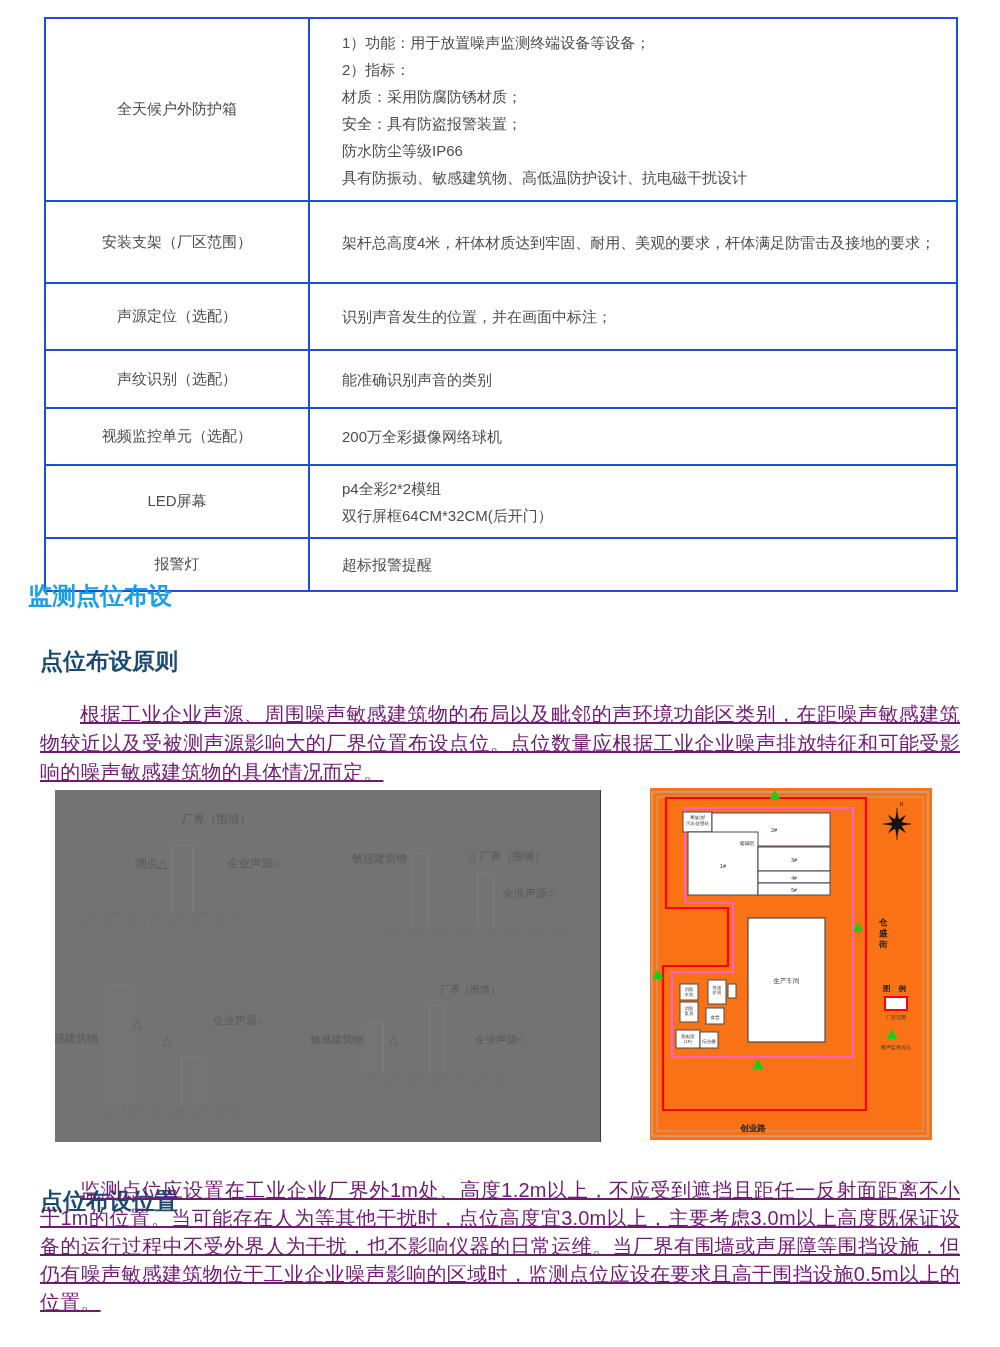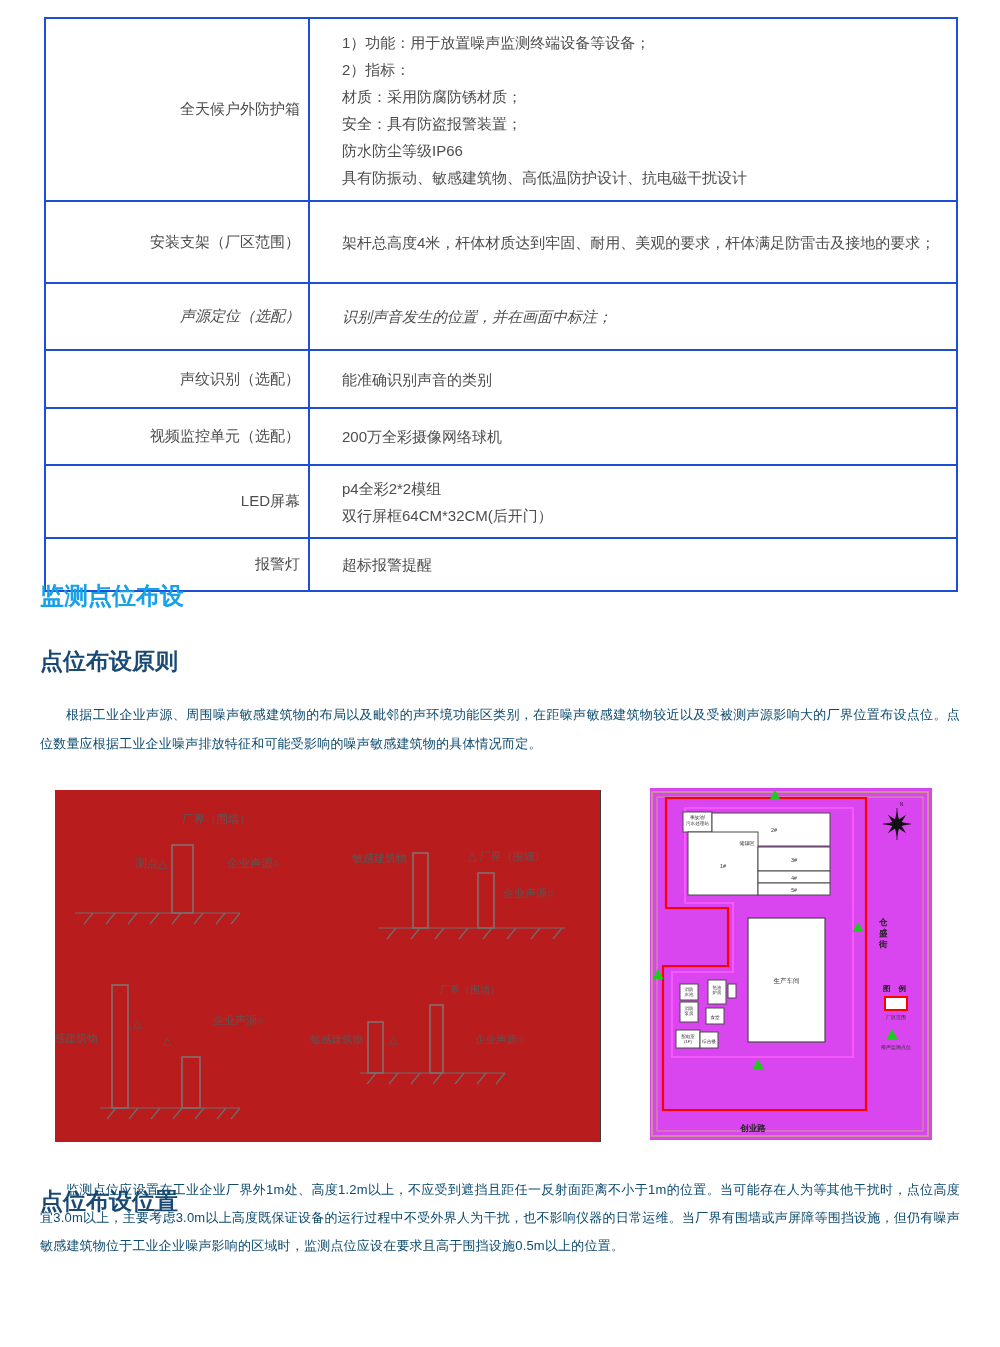--- a/index.html
+++ b/index.html
@@ -3,45 +3,45 @@
 <meta charset="utf-8">
 <style>
   html,body{margin:0;padding:0;background:#fff;}
   .page{position:relative;width:1000px;height:1347px;background:#fff;overflow:hidden;
         font-family:"Liberation Sans","DejaVu Sans",sans-serif;}
 
   
   .spec-table{position:absolute;left:44px;top:17px;width:914px;border-collapse:collapse;
               table-layout:fixed;}
   .spec-table td{border:2px solid #1d4ed8;color:#4d4d4d;font-size:15px;vertical-align:middle;}
-  .spec-table td.col-label{width:246px;text-align:right;padding:0 8px;}
+  .spec-table td.col-label{width:246px;text-align:center;padding:0 8px;}
   .spec-table td.col-value{padding:6px 10px 6px 32px;line-height:27px;}
   .spec-table tr:nth-child(1) td{height:169px;}
   .spec-table tr:nth-child(2) td{height:68px;}
-  .spec-table tr:nth-child(3) td{height:53px;font-style:italic;}
+  .spec-table tr:nth-child(3) td{height:53px;}
   .spec-table tr:nth-child(4) td{height:44px;}
   .spec-table tr:nth-child(5) td{height:43px;}
   .spec-table tr:nth-child(6) td{height:59px;}
   .spec-table tr:nth-child(7) td{height:39px;}
 
   
-  .h-main{position:absolute;left:40px;top:580px;margin:0;font-size:24px;font-weight:bold;
+  .h-main{position:absolute;left:28px;top:580px;margin:0;font-size:24px;font-weight:bold;
           color:#18a0e8;}
   .h-sub{position:absolute;left:40px;margin:0;font-size:23px;font-weight:bold;color:#1a4a73;}
   .h-sub.s1{top:646px;}
   .h-sub.s2{top:1186px;}
-  .para{position:absolute;left:40px;width:920px;margin:0;font-size:13px;color:#0c4a6e;
-        line-height:29px;text-indent:2em;text-align:justify;letter-spacing:.2px;}
+  .para{position:absolute;left:40px;width:920px;margin:0;font-size:20px;color:#701a75;
+        line-height:29px;text-indent:2em;text-align:justify;letter-spacing:.2px;text-decoration:underline;}
   .para.p1{top:700px;}
   .para.p2{top:1176px;line-height:28px;}
 
   
   .fig-left{position:absolute;left:55px;top:790px;width:545px;height:352px;
-            background:#b91c1c;border-right:1px solid #3a3a3a;}
-  .fig-right{position:absolute;left:650px;top:788px;width:282px;height:352px;background:#d946ef;}
+            background:#737373;border-right:1px solid #3a3a3a;}
+  .fig-right{position:absolute;left:650px;top:788px;width:282px;height:352px;background:#f97316;}
   svg text{font-family:"Liberation Sans","DejaVu Sans",sans-serif;}
 </style>
 </head>
 <body>
 
 <div class="page">
 
   <table class="spec-table">
     <tbody>
         <tr>

